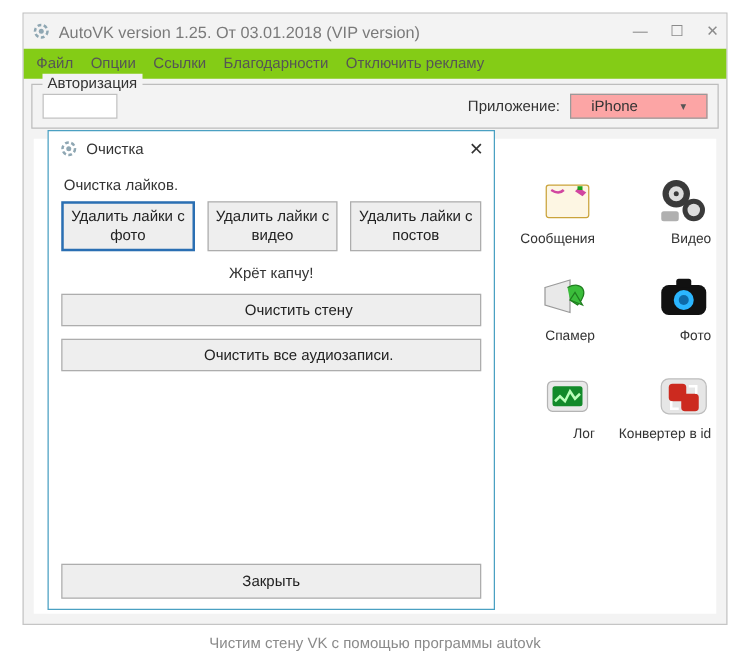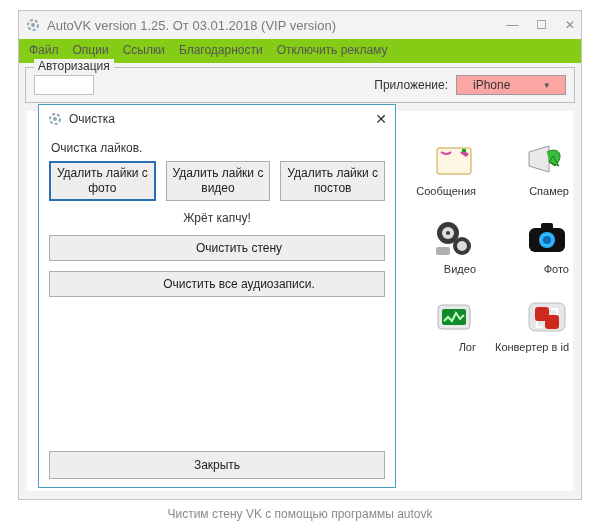--- a/index.html
+++ b/index.html
@@ -184,41 +184,41 @@
             <rect x="4" y="6" width="34" height="26" rx="2" fill="#fdf6e3" stroke="#caa33a"></rect>
             <path d="M8 10 Q14 14 18 10" stroke="#d146a0" stroke-width="2" fill="none"></path>
             <path d="M30 8 l6 4 l-3 3 l-6 -4 z" fill="#d146a0"></path>
             <rect x="29" y="7" width="4" height="3" fill="#1aa01a"></rect>
           </svg>
         </span>
         <span class="lbl">Сообщения</span>
       </div>
       <div class="grid-item">
         <span class="ico">
-          <svg width="44" height="38" viewBox="0 0 44 38">
-            <polygon points="4,10 24,4 24,30 4,24" fill="#e9e9e9" stroke="#9a9a9a"></polygon>
-            <path d="M22 10 C 34 4, 40 14, 30 24 L24 20" fill="#3bbd3b" stroke="#1f7d1f"></path>
-            <polygon points="24,20 34,24 28,14" fill="#3bbd3b" stroke="#1f7d1f"></polygon>
-          </svg>
-        </span>
-        <span class="lbl">Спамер</span>
-      </div>
-
-      <div class="grid-item">
-        <span class="ico">
           <svg width="44" height="40" viewBox="0 0 44 40">
             <circle cx="16" cy="14" r="11" fill="#3a3a3a"></circle>
             <circle cx="16" cy="14" r="6" fill="#ddd"></circle>
             <circle cx="16" cy="14" r="2" fill="#3a3a3a"></circle>
             <circle cx="30" cy="27" r="9" fill="#3a3a3a"></circle>
             <circle cx="30" cy="27" r="5" fill="#ddd"></circle>
             <rect x="4" y="28" width="14" height="8" rx="2" fill="#b0b0b0"></rect>
           </svg>
         </span>
         <span class="lbl">Видео</span>
+      </div>
+
+      <div class="grid-item">
+        <span class="ico">
+          <svg width="44" height="38" viewBox="0 0 44 38">
+            <polygon points="4,10 24,4 24,30 4,24" fill="#e9e9e9" stroke="#9a9a9a"></polygon>
+            <path d="M22 10 C 34 4, 40 14, 30 24 L24 20" fill="#3bbd3b" stroke="#1f7d1f"></path>
+            <polygon points="24,20 34,24 28,14" fill="#3bbd3b" stroke="#1f7d1f"></polygon>
+          </svg>
+        </span>
+        <span class="lbl">Спамер</span>
       </div>
       <div class="grid-item">
         <span class="ico">
           <svg width="44" height="38" viewBox="0 0 44 38">
             <rect x="4" y="8" width="36" height="24" rx="6" fill="#111"></rect>
             <rect x="16" y="3" width="12" height="7" rx="2" fill="#111"></rect>
             <circle cx="22" cy="20" r="8" fill="#2bb6ff"></circle>
             <circle cx="22" cy="20" r="4" fill="#0e6aa8"></circle>
           </svg>
         </span>

